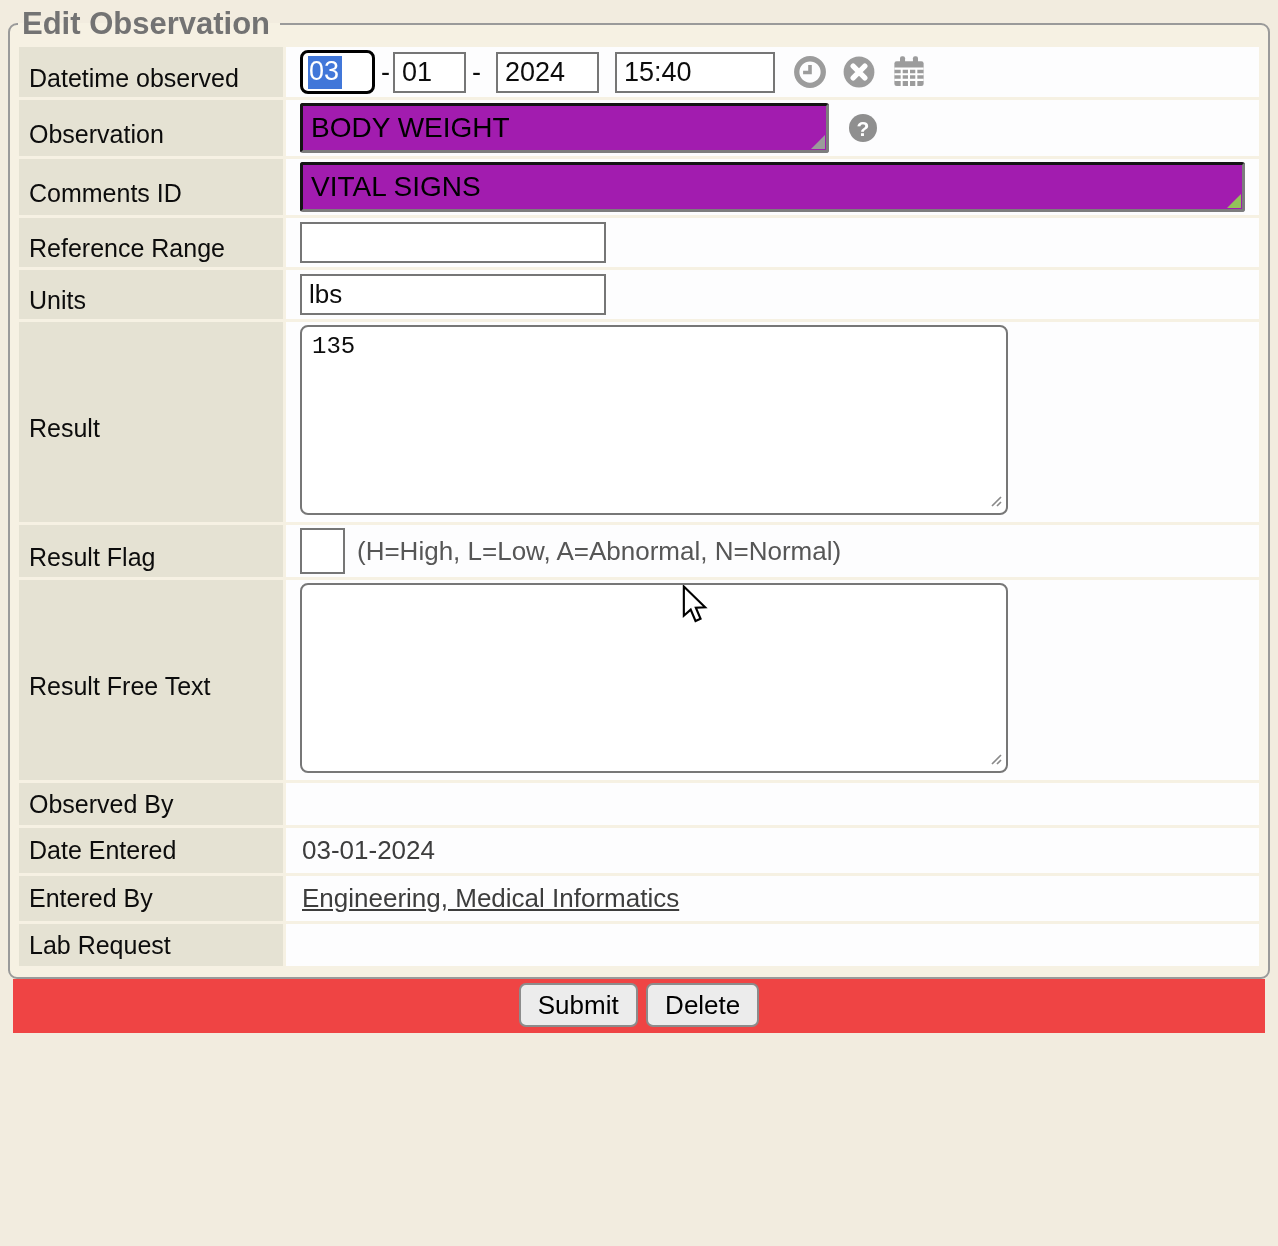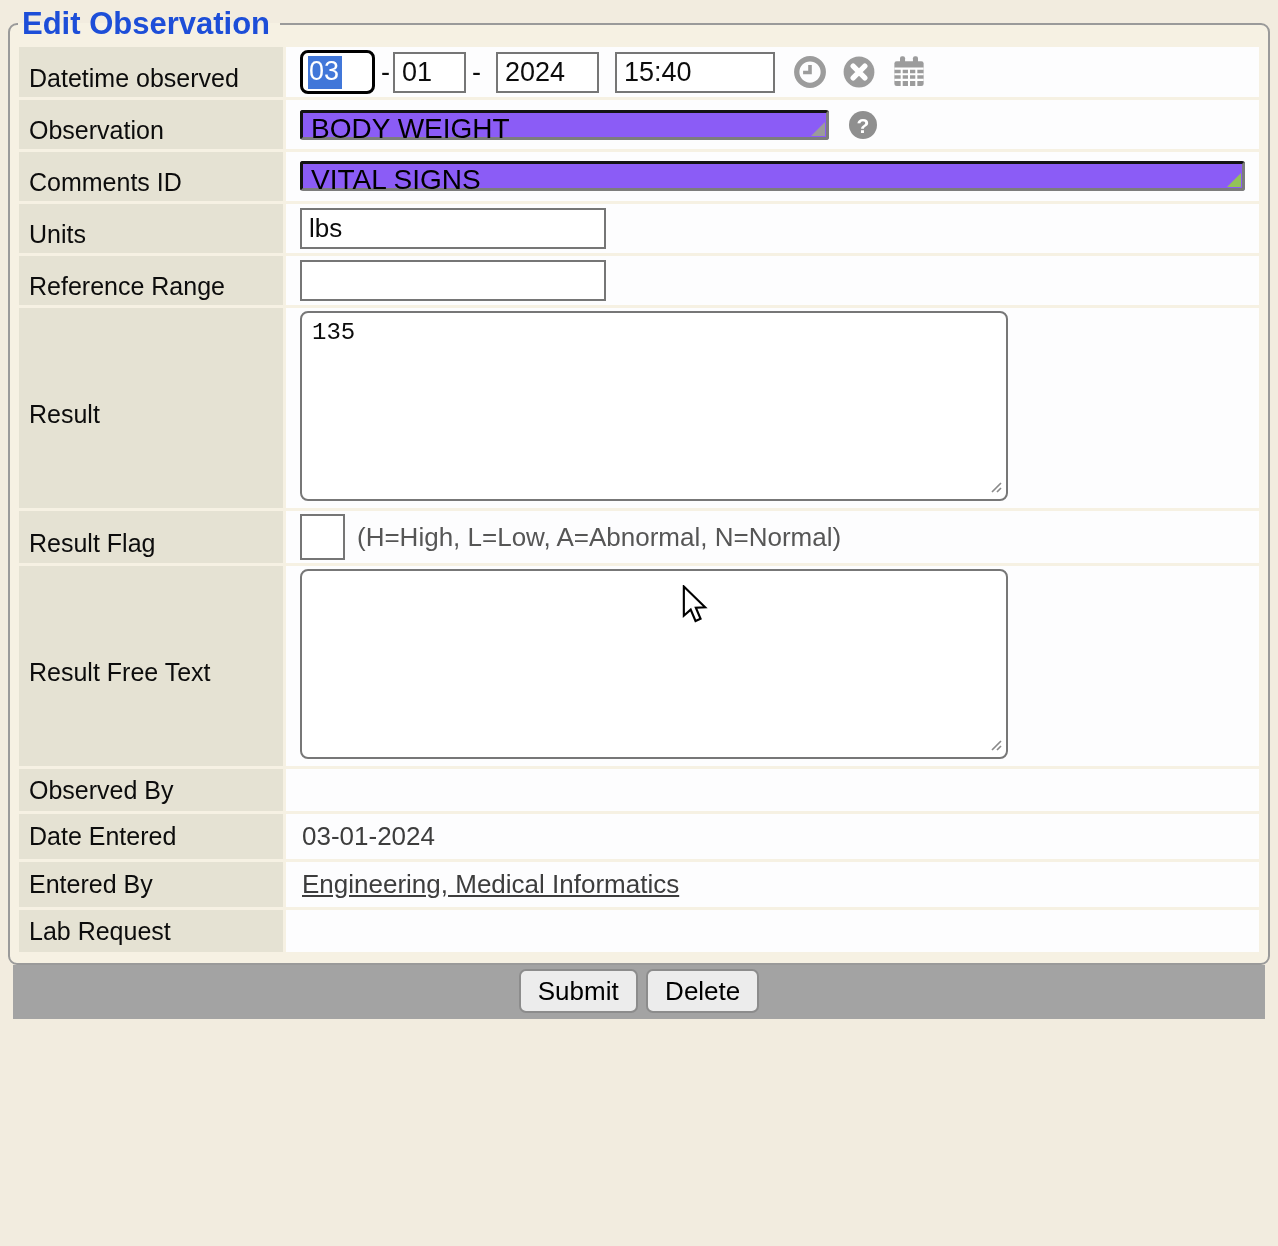--- a/index.html
+++ b/index.html
@@ -13,21 +13,21 @@
   ::selection{background:#4177d9;color:#fff;}
 
   fieldset.frame{
     margin:6px 8px 0 8px;
     border:2px solid #9a9a9a;
     border-radius:9px;
     padding:2px 6px 8px 6px;
     background:#f6f1e3;
   }
   legend.title{
-    color:#1d4ed8;font-size:31px;font-weight:bold;
+    color:#737373;font-size:31px;font-weight:bold;
     padding:0 10px 0 4px;margin-left:2px;margin-top:32px;
   }
 
   table.form{width:100%;border-collapse:separate;border-spacing:3px;}
   td.lbl{
     width:250px;background:#e5e2d3;
     font-size:25px;padding:16px 4px 4px 10px;
     vertical-align:middle;color:#0c0c0c;
   }
   td.val{background:#fdfdfe;padding:3px 14px;vertical-align:middle;}
@@ -53,25 +53,25 @@
     width:75px;height:44px;border:3px solid #000;border-radius:8px;
     background:#fff;padding:0 5px;font-size:27px;
   }
   .month-focus .sel{background:#4177d9;color:#fff;padding:0 3px 2px 1px;}
 
   .dash{font-size:27px;margin:0 3px 0 6px;color:#0c0c0c;}
 
   
   .darkbox{
     position:relative;box-sizing:border-box;
-    display:inline-flex;
+    display:inline-flex;align-items:center;
     border-style:solid;border-width:3px;
     border-color:#141414 #7d7d7d #7d7d7d #141414;
-    border-radius:3px;background:#8b5cf6;
-    height:30px;font-size:28px;padding:0 8px;color:#000;
+    border-radius:3px;background:#a21caf;
+    height:50px;font-size:28px;padding:0 8px;color:#000;
   }
   .darkbox .corner{
     position:absolute;right:1px;bottom:1px;width:0;height:0;
     border-left:14px solid transparent;
   }
   .corner-gray{border-bottom:14px solid #9b9b9b;}
   .corner-green{border-bottom:14px solid #93c25a;}
   .obs-box{width:529px;}
   .tpl-box{width:100%;}
 
@@ -89,21 +89,21 @@
 
   .icons{display:inline-flex;align-items:center;}
   .icon{display:inline-block;line-height:0;margin-left:15px;}
   .icon:first-child{margin-left:18px;}
   .help-icon{margin-left:18px;line-height:0;display:inline-block;}
 
   .plain-val{font-size:26px;color:#3d3d3d;padding:4px 0 4px 2px;min-height:30px;}
   a.user-link{color:#3d3d3d;text-decoration:underline;font-size:26px;text-align:center;}
 
   .btn-band{
-    margin:0 13px;background:#a3a3a3;
+    margin:0 13px;background:#ef4444;
     padding:4px 0 6px 0;text-align:center;
   }
   button.btn{
     font-family:"Liberation Sans",sans-serif;font-size:26px;
     color:#000;background:#ececec;
     border:2px solid #8c8c8c;border-radius:7px;
     padding:3px 17px;margin:0 2px;height:44px;cursor:pointer;
   }
 
   .cursor{position:absolute;left:681px;top:585px;pointer-events:none;z-index:50;}
@@ -177,30 +177,30 @@
       <td class="lbl">Comments ID</td>
       <td class="val">
         <div class="darkbox tpl-box">
           <span>VITAL SIGNS</span>
           <span class="corner corner-green"></span>
         </div>
       </td>
     </tr>
 
     <tr>
+      <td class="lbl">Reference Range</td>
+      <td class="val">
+        <input class="in in-wide" style="">
+      </td>
+    </tr>
+
+    <tr>
       <td class="lbl">Units</td>
       <td class="val">
         <input class="in in-wide" value="lbs" style="">
-      </td>
-    </tr>
-
-    <tr>
-      <td class="lbl">Reference Range</td>
-      <td class="val">
-        <input class="in in-wide" style="">
       </td>
     </tr>
 
     <tr>
       <td class="lbl">Result</td>
       <td class="val">
         <span class="ta-wrap">
           <textarea class="ta" style="">135</textarea>
           <span class="grip">
             <svg width="16" height="16" viewBox="0 0 16 16">

